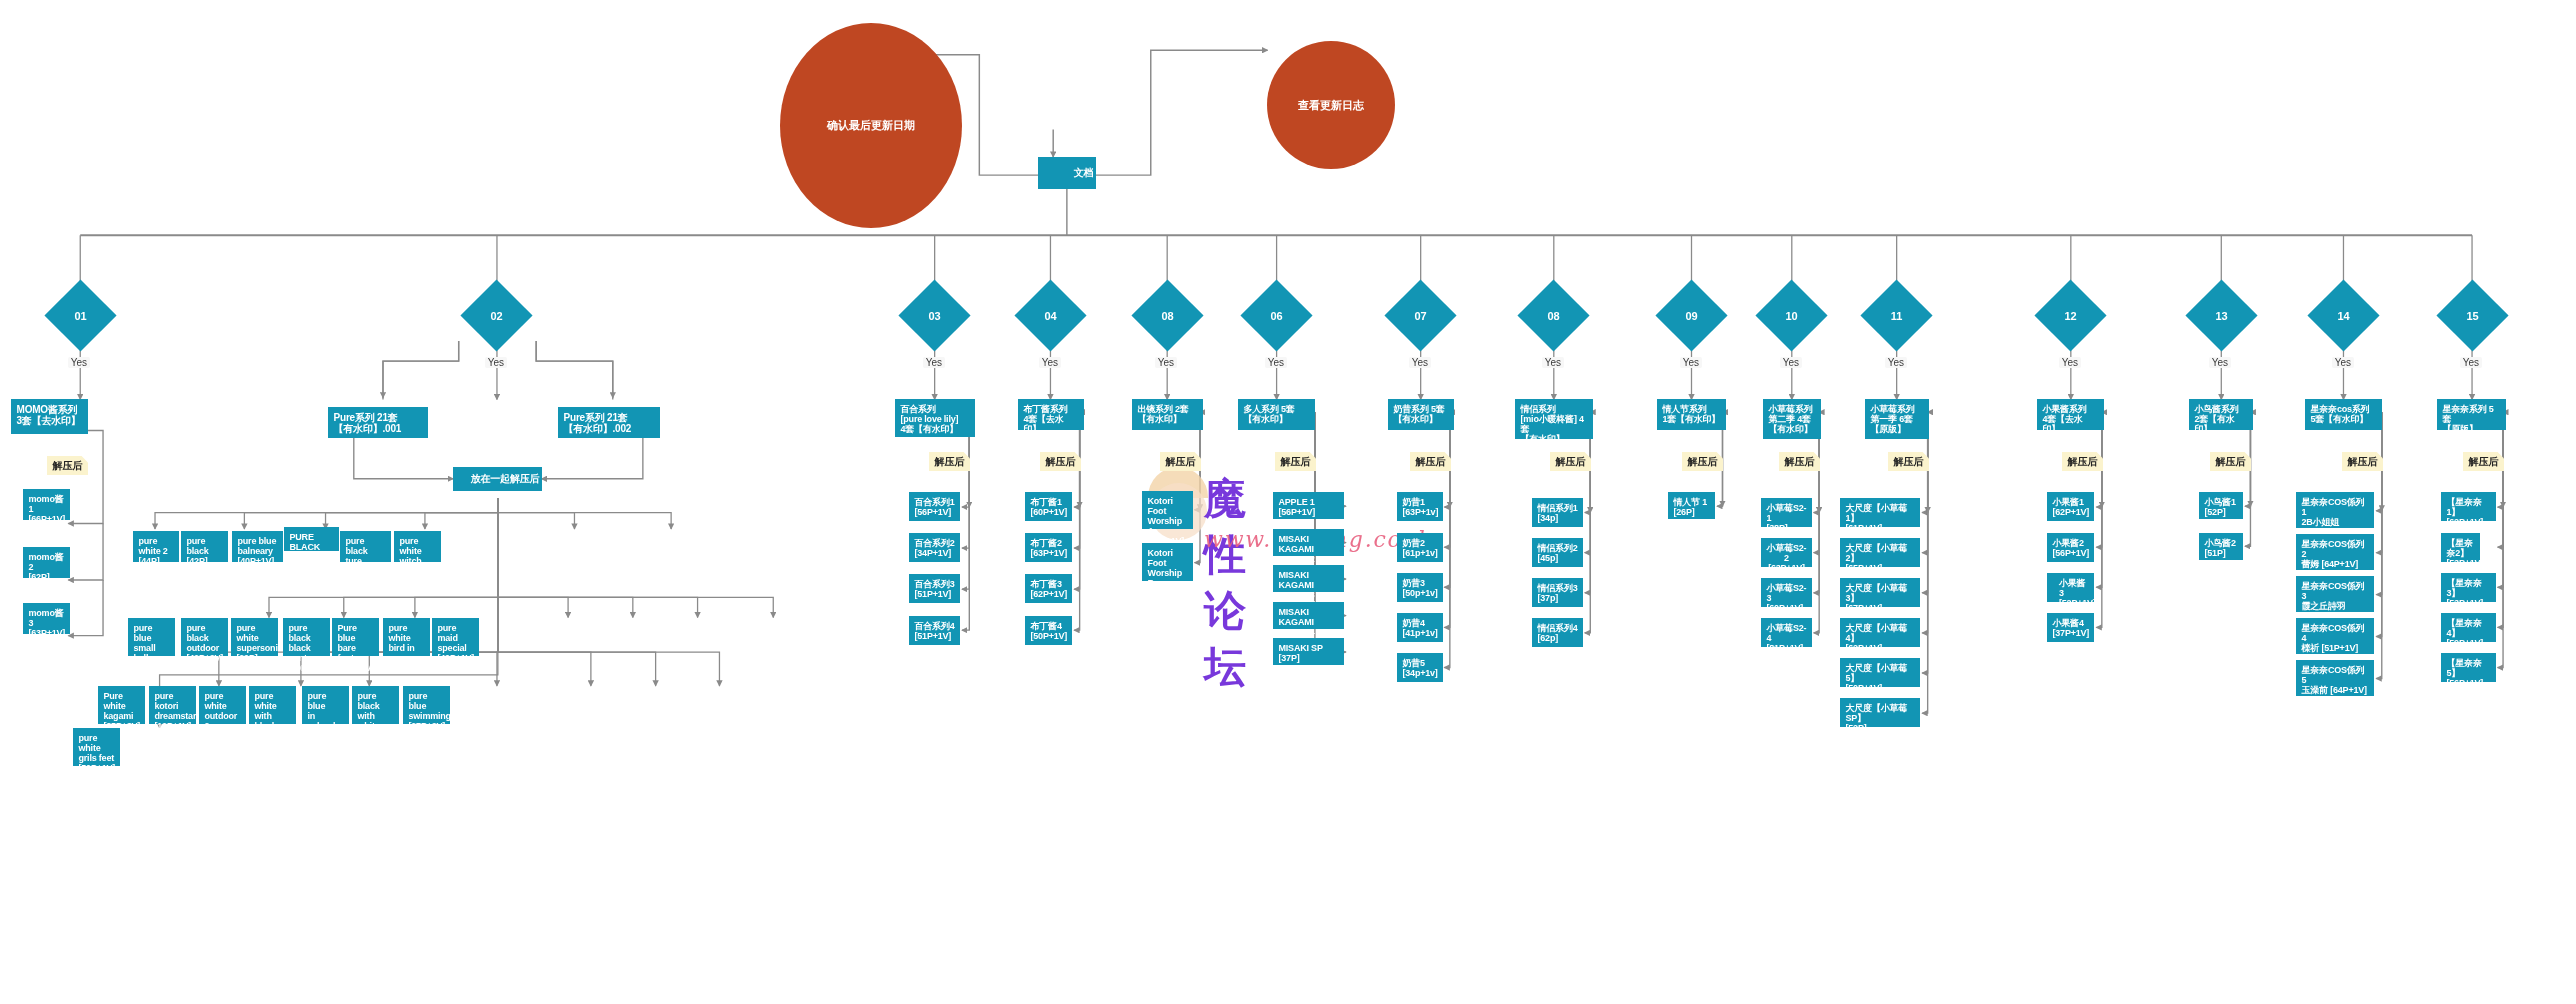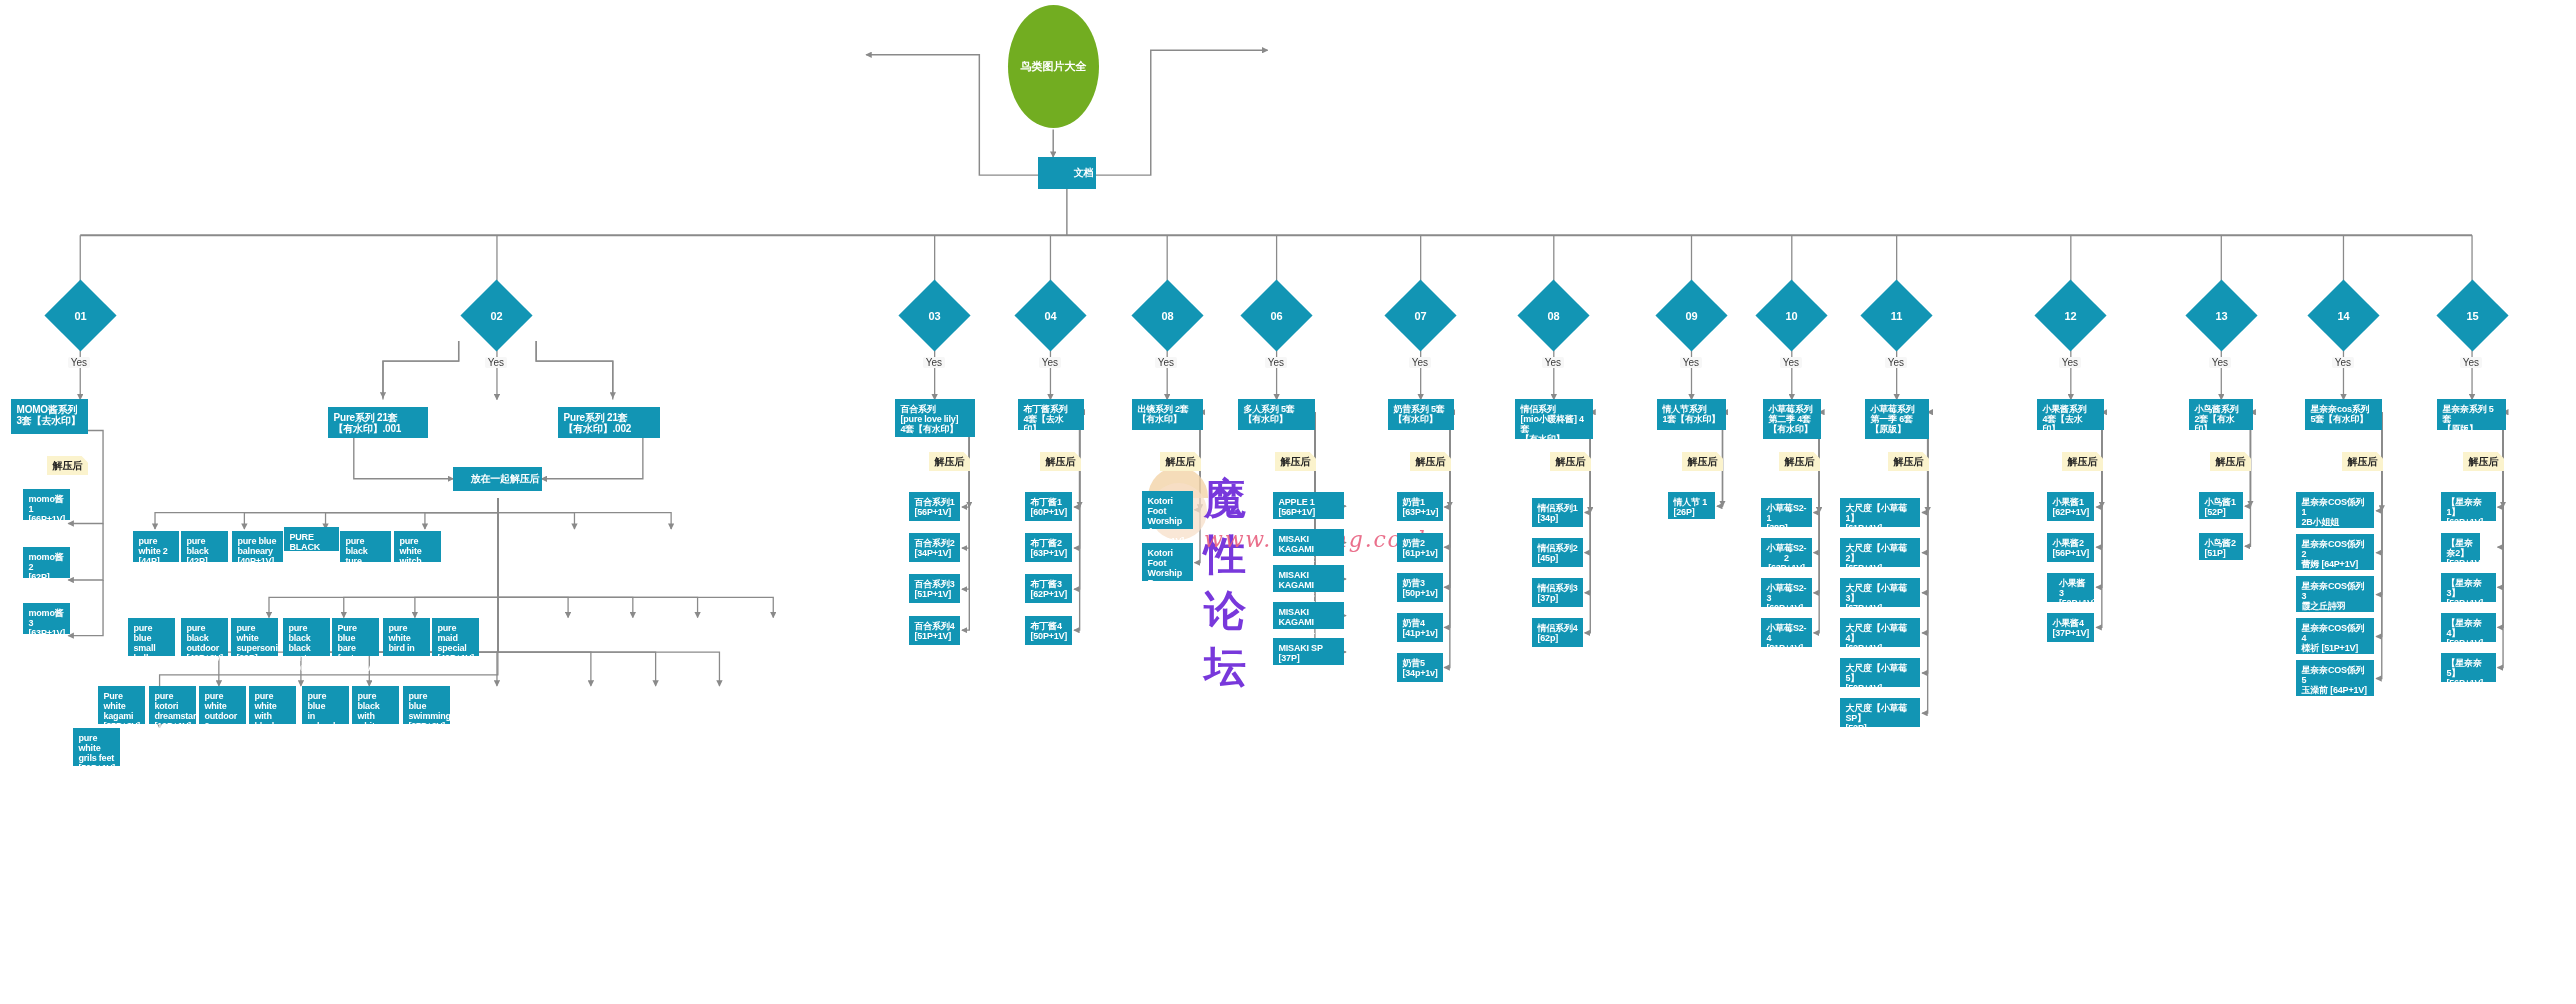--- a/index.html
+++ b/index.html
@@ -225,29 +225,32 @@
         <path d="M2749,452 L2745,452 L2745,556" fill="none" stroke="#8a8a8a" stroke-width="1.5" marker-end="url(#ah)"></path>
         <path d="M2749,452 L2745,452" fill="none" stroke="#8a8a8a" stroke-width="1.5"></path>
         <path d="M2745,452 L2745,556 L2739,556" fill="none" stroke="#8a8a8a" stroke-width="1.5" marker-end="url(#ah)"></path>
         <path d="M2745,452 L2745,600 L2739,600" fill="none" stroke="#8a8a8a" stroke-width="1.5" marker-end="url(#ah)"></path>
         <path d="M2745,452 L2745,644 L2739,644" fill="none" stroke="#8a8a8a" stroke-width="1.5" marker-end="url(#ah)"></path>
         <path d="M2745,452 L2745,688 L2739,688" fill="none" stroke="#8a8a8a" stroke-width="1.5" marker-end="url(#ah)"></path>
         <path d="M2745,452 L2745,732 L2739,732" fill="none" stroke="#8a8a8a" stroke-width="1.5" marker-end="url(#ah)"></path>
       </g>
   </svg>
 
-  <div class="ellipse green" style="left:1008px;top:4.6px;width:91px;height:123px;">
-    <span>鸟类图片大全</span>
-  </div>
 
   <div class="node ctr s" style="left:1038px;top:157px;width:58px;height:32px;">
     <span>文档</span>
   </div>
 
-
+  <div class="ellipse" style="left:780px;top:23px;width:182px;height:205px;">
+    <span>确认最后更新日期</span>
+  </div>
+
+  <div class="ellipse" style="left:1267px;top:41px;width:128px;height:128px;">
+    <span>查看更新日志</span>
+  </div>
 
   <div class="wm">
     <div class="wm-hair" style="left:1148px;top:467px;"></div>
     <div class="wm-face" style="left:1150px;top:483px;"></div>
     <div class="wm-text" style="left:1204px;top:471px;">魔性论坛</div>
     <div class="wm-url" style="left:1204px;top:527px;">www.moxing.cool</div>
   </div>
 
   <div id="gen">
       <div class="diamond" style="left:55px;top:290px;"></div>

